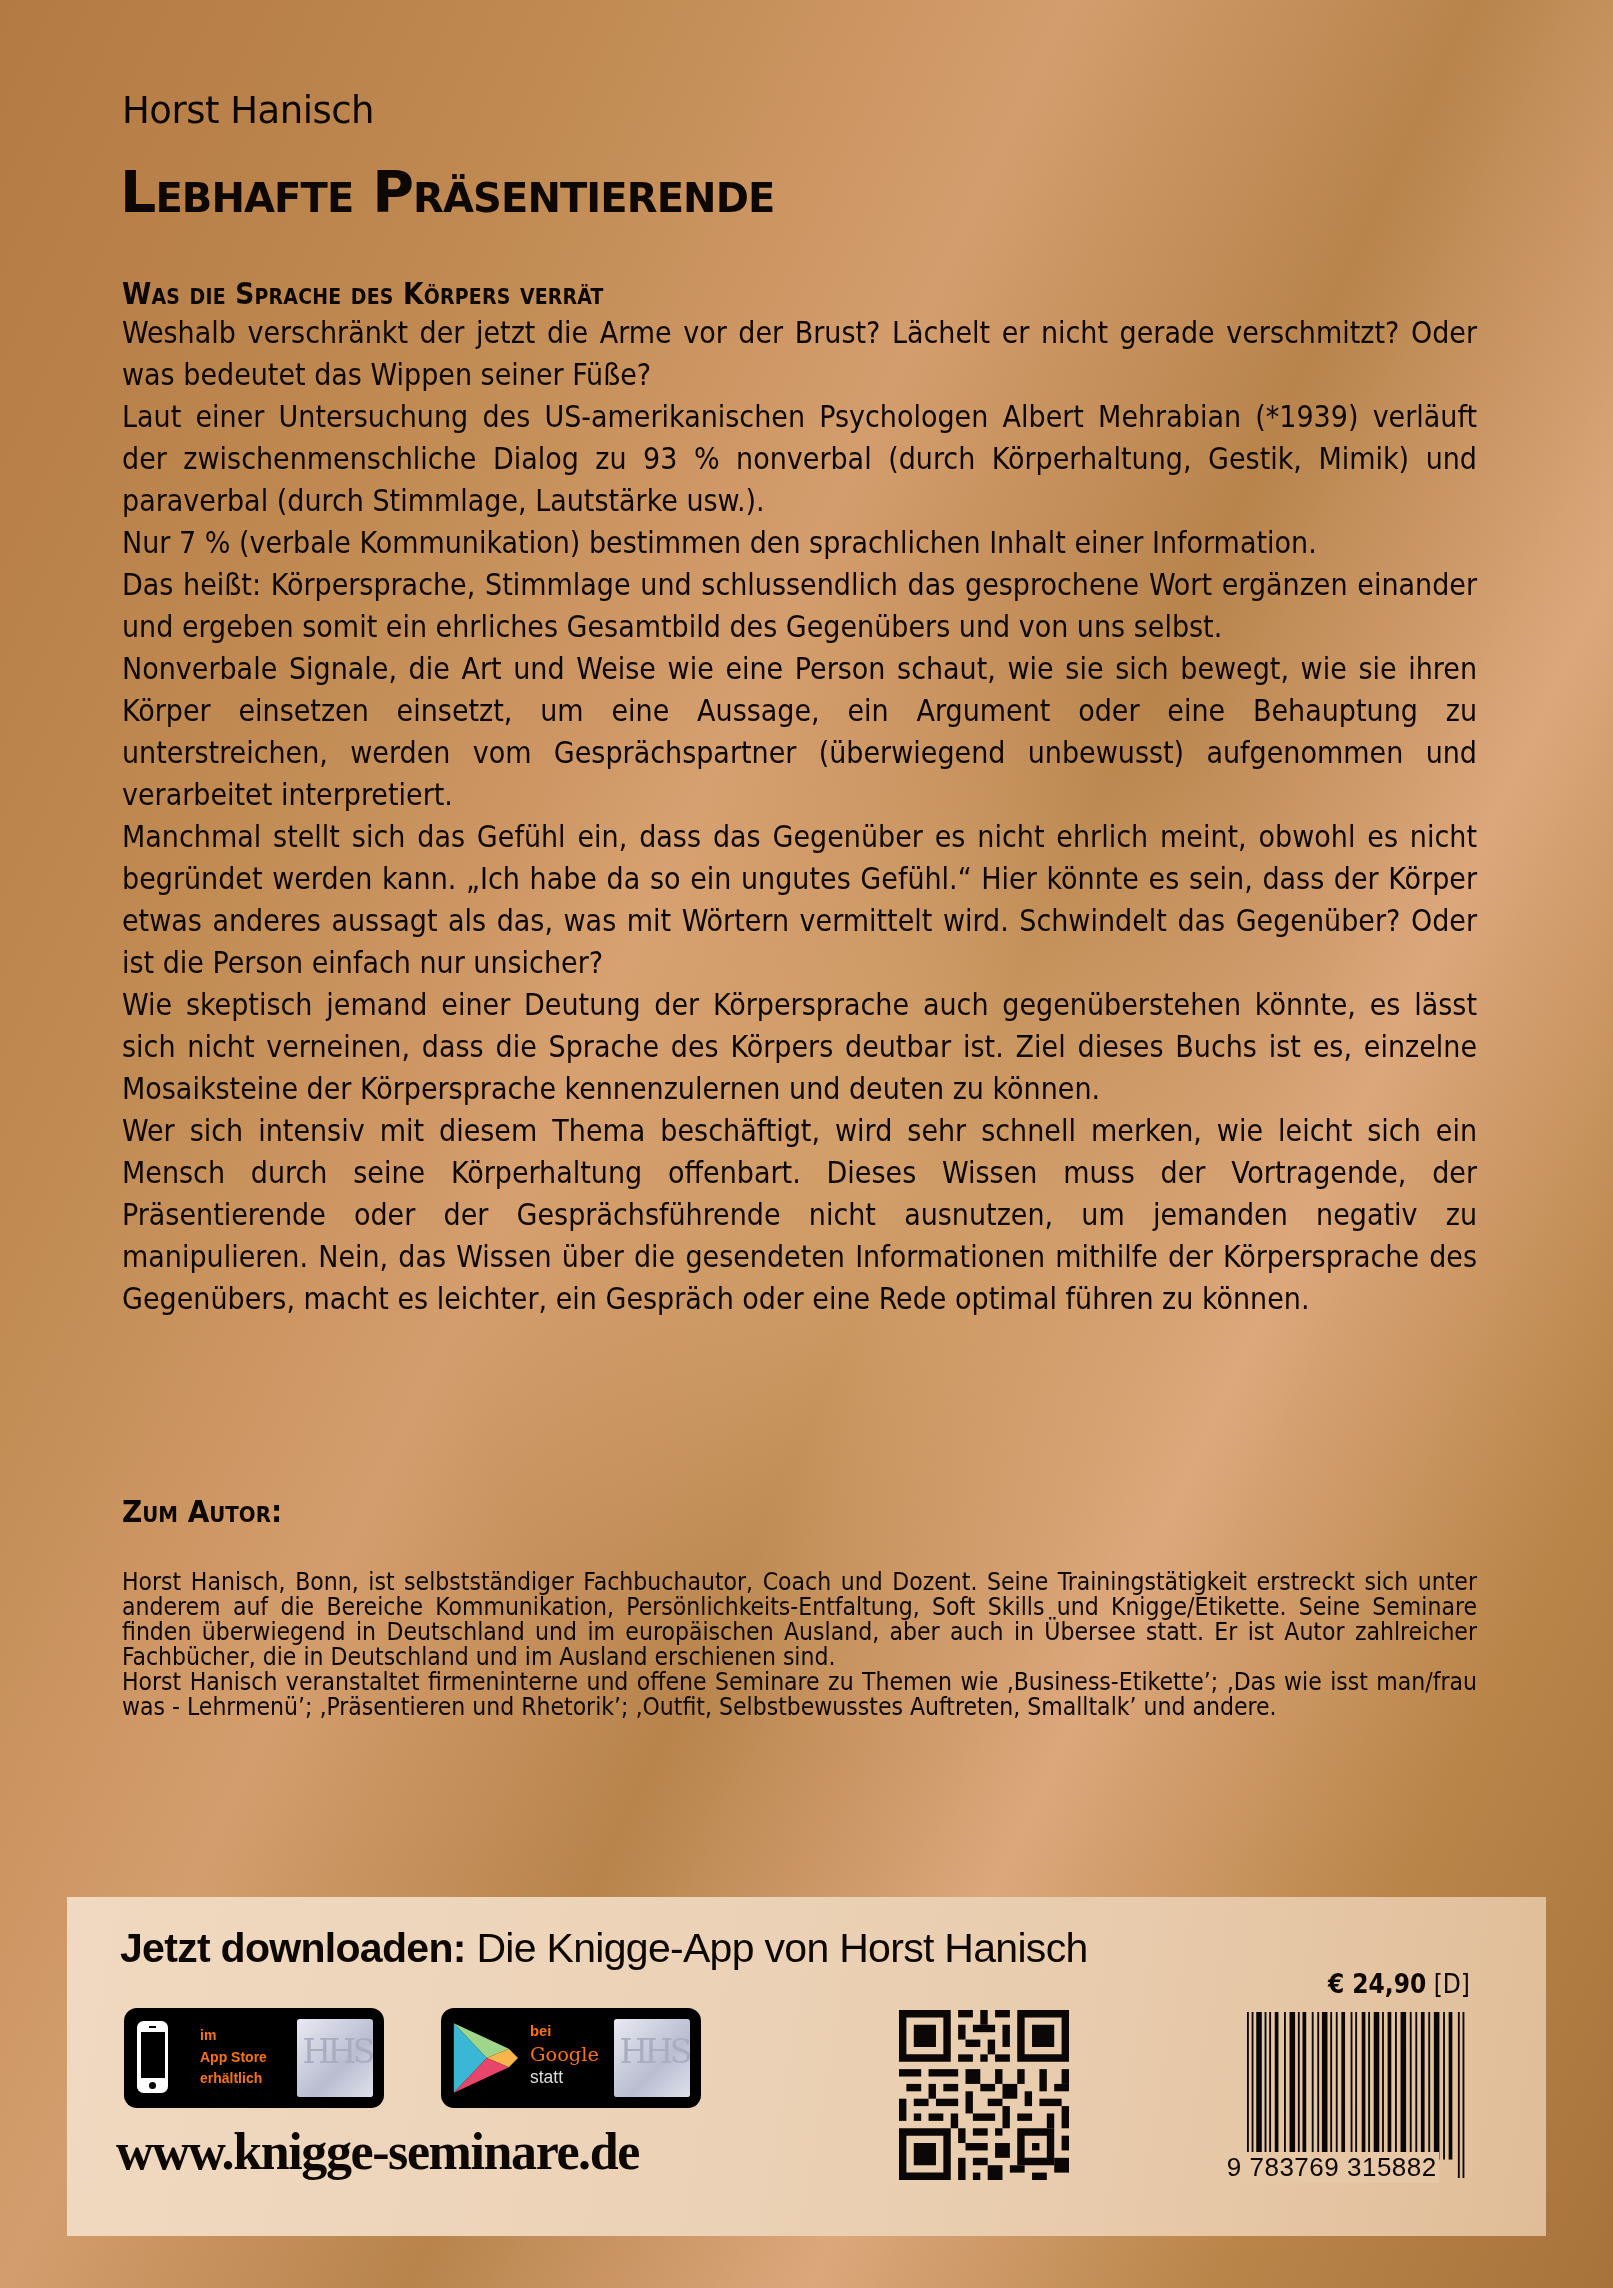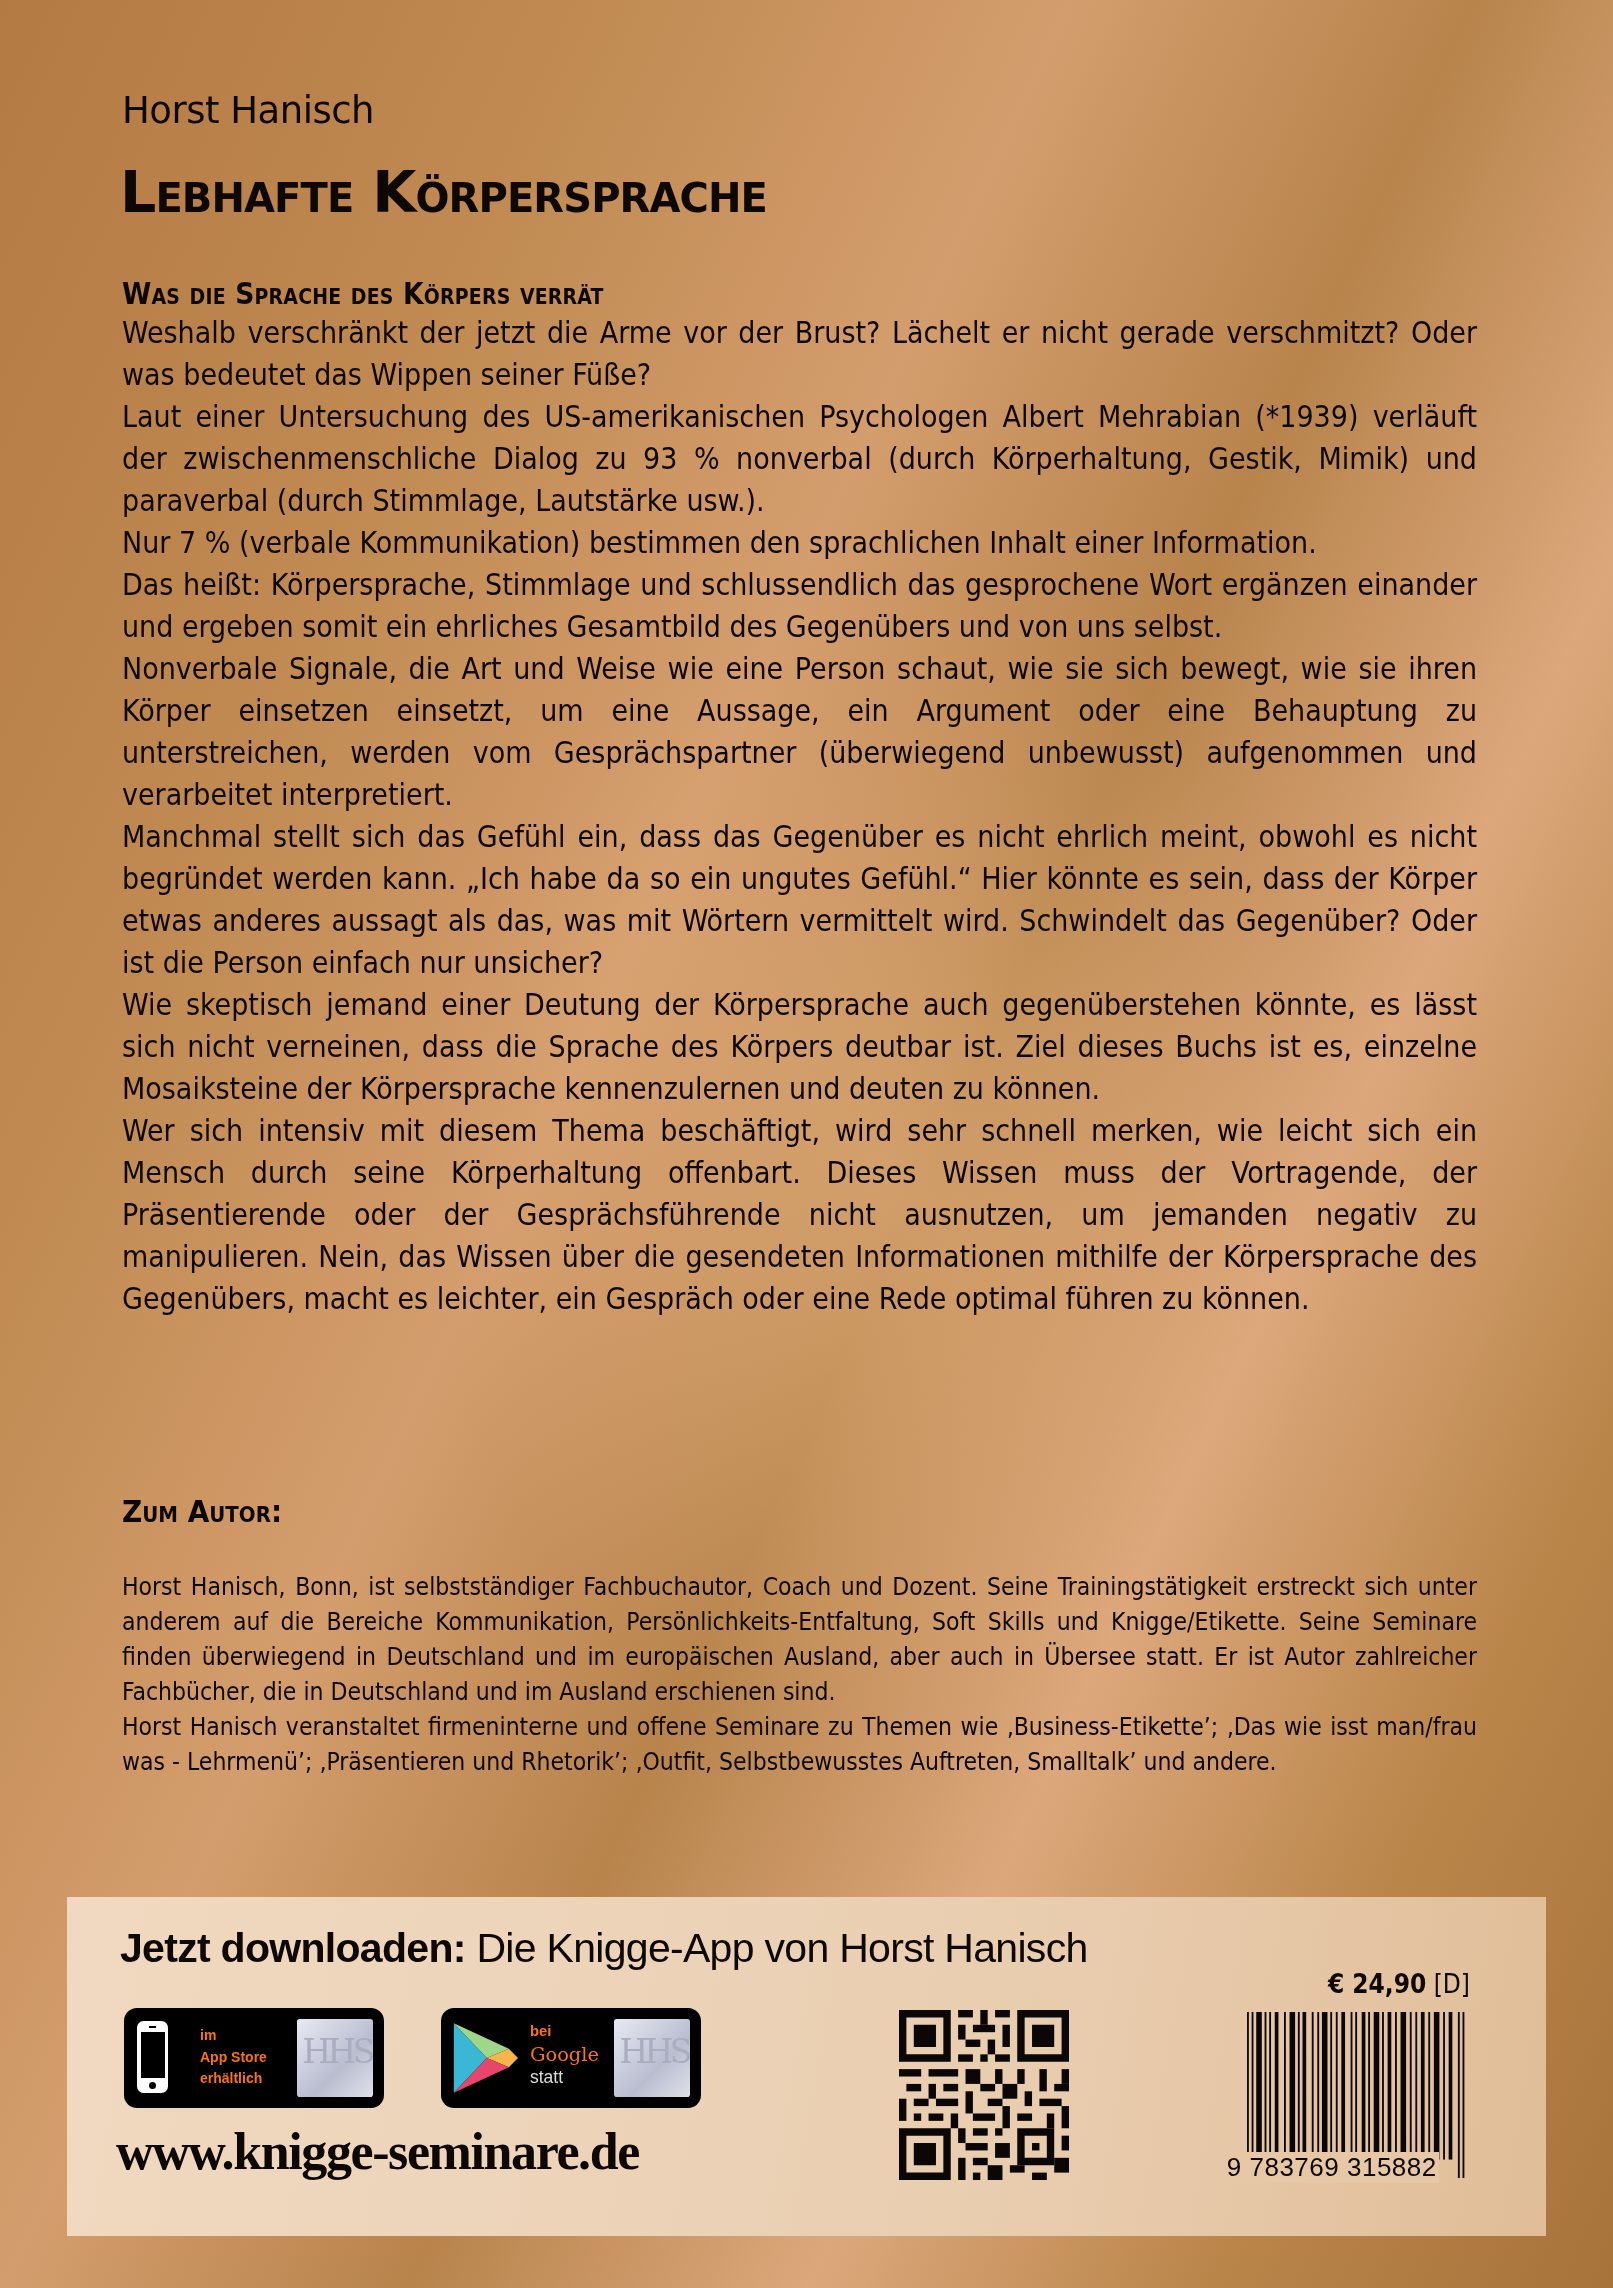--- a/index.html
+++ b/index.html
@@ -11,21 +11,21 @@
       radial-gradient(ellipse 646px 831px at 886px 1172px, rgba(230,180,130,0.55), rgba(230,180,130,0) 70%),
       linear-gradient(115deg, #b47a43 0%, #c08a52 22%, #d49d6d 40%, #b8844c 55%, #dca77b 70%, #b98549 85%, #a8733b 100%);
   }
   .page { position:absolute; left:0; top:0; width:1613px; height:1994px; }
   .author { position:absolute; left:122px; top:89px; font-family:"DejaVu Sans", sans-serif; font-size:37px; letter-spacing:-0.5px; }
   .title { position:absolute; left:120px; top:159px; font-family:"DejaVu Sans", sans-serif; font-weight:bold; font-size:57px; letter-spacing:-0.9px; font-variant:small-caps; }
   .subtitle { position:absolute; left:122px; top:277px; font-weight:bold; font-size:29.5px; font-variant:small-caps; letter-spacing:0.2px; }
   .body-text { position:absolute; left:122px; top:312px; width:1355px; font-size:30px; line-height:42px; text-align:justify; }
   .body-text p { margin:0; }
   .about-heading { position:absolute; left:122px; top:1493px; font-weight:bold; font-size:31px; font-variant:small-caps; }
-  .about-text { position:absolute; left:122px; top:1569px; width:1355px; font-size:24.5px; line-height:35px; text-align:justify; }
+  .about-text { position:absolute; left:122px; top:1569px; width:1355px; font-size:24.5px; line-height:25px; text-align:justify; }
   .about-text p { margin:0; }
 
   .promo { position:absolute; left:67px; top:1897px; width:1479px; height:339px;
     background:linear-gradient(100deg, #f0d9c0 0%, #ecd3b8 40%, #e8cbac 70%, #e0bd98 100%); }
   .promo-heading { position:absolute; left:53px; top:28px; font-family:Liberation Sans, sans-serif; font-size:41px; letter-spacing:-0.7px; }
   .promo-heading b { font-weight:bold; }
   .badge { position:absolute; top:111px; width:260px; height:100px; background:#000; border-radius:13px; }
   .badge.app { left:57px; }
   .badge.play { left:374px; }
   .badge .txt { position:absolute; color:#f97316; font-family:"Liberation Sans", sans-serif; }
@@ -42,21 +42,21 @@
   .price b { font-weight:bold; }
   .barcode { position:absolute; left:1180px; top:115px; width:222px; height:166px; }
   .isbn { position:absolute; left:1158px; top:255px; font-family:"Liberation Sans", sans-serif; font-size:26px; letter-spacing:0.5px; background:#e6c7a6; padding:0 1.8px; }
 </style>
 </head>
 <body>
 
 <div class="page">
 
   <div class="author">Horst Hanisch</div>
-  <div class="title">Lebhafte Körpersprache</div>
+  <div class="title">Lebhafte Präsentierende</div>
 
   <div class="subtitle">Was die Sprache des Körpers verrät</div>
   <div class="body-text">
     <p>Weshalb verschränkt der jetzt die Arme vor der Brust? Lächelt er nicht gerade verschmitzt? Oder was bedeutet das Wippen seiner Füße?</p>
     <p>Laut einer Untersuchung des US-amerikanischen Psychologen Albert Mehrabian (*1939) verläuft der zwischenmenschliche Dialog zu 93 % nonverbal (durch Körperhaltung, Gestik, Mimik) und paraverbal (durch Stimmlage, Lautstärke usw.).</p>
     <p>Nur 7 % (verbale Kommunikation) bestimmen den sprachlichen Inhalt einer Information.</p>
     <p>Das heißt: Körpersprache, Stimmlage und schlussendlich das gesprochene Wort ergänzen einander und ergeben somit ein ehrliches Gesamtbild des Gegenübers und von uns selbst.</p>
     <p>Nonverbale Signale, die Art und Weise wie eine Person schaut, wie sie sich bewegt, wie sie ihren Körper einsetzen einsetzt, um eine Aussage, ein Argument oder eine Behauptung zu unterstreichen, werden vom Gesprächspartner (überwiegend unbewusst) aufgenommen und verarbeitet interpretiert.</p>
     <p>Manchmal stellt sich das Gefühl ein, dass das Gegenüber es nicht ehrlich meint, obwohl es nicht begründet werden kann. „Ich habe da so ein ungutes Gefühl.“ Hier könnte es sein, dass der Körper etwas anderes aussagt als das, was mit Wörtern vermittelt wird. Schwindelt das Gegenüber? Oder ist die Person einfach nur unsicher?</p>
     <p>Wie skeptisch jemand einer Deutung der Körpersprache auch gegenüberstehen könnte, es lässt sich nicht verneinen, dass die Sprache des Körpers deutbar ist. Ziel dieses Buchs ist es, einzelne Mosaiksteine der Körpersprache kennenzulernen und deuten zu können.</p>

